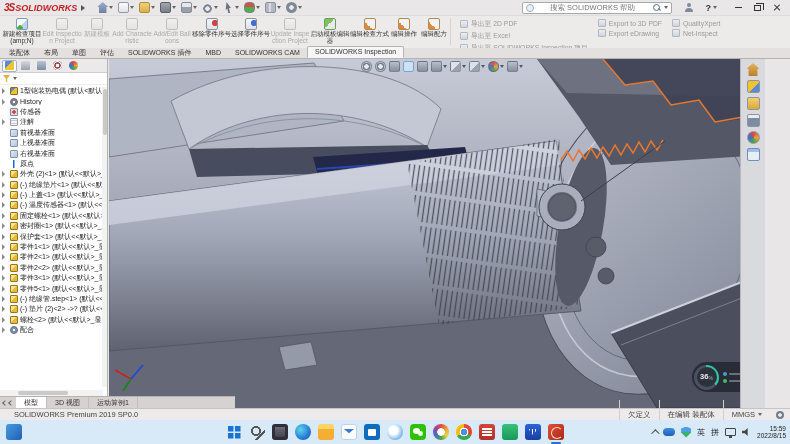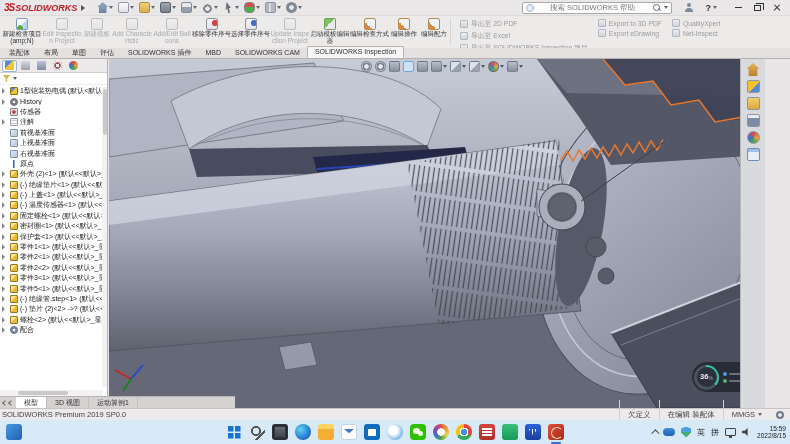--- a/index.html
+++ b/index.html
@@ -144,21 +144,21 @@
 
   
   .model-tabs{position:absolute;left:0;top:396px;width:235px;height:12px;background:#d5d2d1;border-top:1px solid #b5b2b0;display:flex;align-items:stretch;}
   .mt-nav{display:flex;align-items:center;gap:2px;padding:0 3px;}
   .mt-chevron{width:4px;height:4px;border-left:1.3px solid #666;border-bottom:1.3px solid #666;transform:rotate(45deg);}
   .mtab{font-size:7px;line-height:11px;padding:0 8px;color:#333;border-right:1px solid #c2bfbe;white-space:nowrap;}
   .mtab.active{background:#fff;}
 
   
   .statusbar{position:absolute;left:0;top:408px;width:790px;height:12px;background:#eceaea;border-top:1px solid #c6c3c2;display:flex;align-items:center;font-size:7.5px;color:#444;}
-  .sb-left{padding-left:2px;}
+  .sb-left{padding-left:14px;}
   .sb-right{margin-left:auto;display:flex;align-items:center;height:100%;}
   .sb-item{padding:15px 8px;border-left:1px solid #d2cfce;display:flex;align-items:center;gap:3px;height:100%;white-space:nowrap;}
   .sb-caret{width:0;height:0;border-top:3px solid #666;border-left:2.5px solid transparent;border-right:2.5px solid transparent;}
   .sb-item:not(.caret) .sb-caret{display:none;}
   .sb-gear{width:8px;height:8px;border-radius:50%;background:radial-gradient(circle,#eceaea 1.5px,#767e8b 2px);margin:0 6px;}
 
   
   .taskbar{position:absolute;left:0;top:420px;width:790px;height:24px;background:#d8e9f7;display:flex;align-items:center;}
   .tk-left{position:absolute;left:6px;top:4px;}
   .widgets-icon{display:block;width:16px;height:16px;border-radius:3px;background:linear-gradient(135deg,#4a9bdc,#1f5fb8);}

